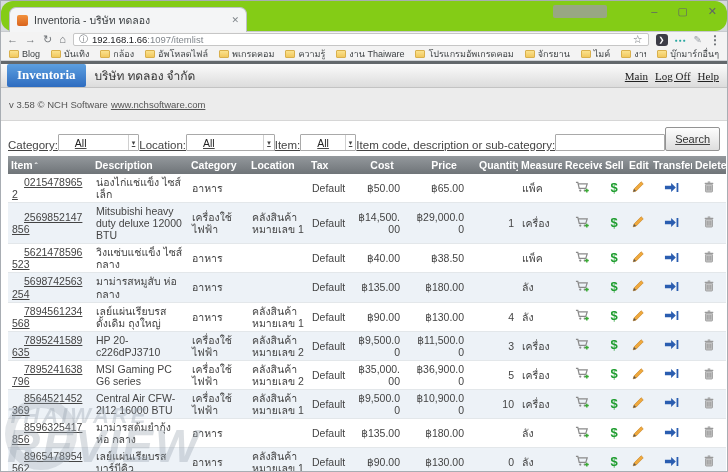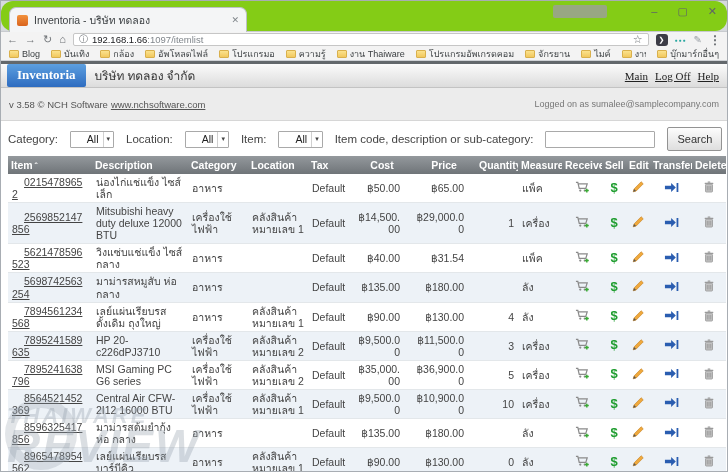--- a/index.html
+++ b/index.html
@@ -62,22 +62,23 @@
   .app-nav { margin-left:auto; margin-right:8px; display:flex; gap:7px; }
   .app-nav a { font-size:11px; color:#222; text-decoration:underline; }
   .sub-bar {
     height:26px; background:#ececec; border-bottom:1px solid #d6d6d6;
     display:flex; align-items:center; justify-content:space-between; padding:16px 8px;
     font-size:9.5px; color:#555;
   }
   .ver-link { text-decoration:underline; color:#555; margin-left:3px; }
   .logged-on { color:#777; font-size:9px; }
   .filter-row {
-    display:flex; align-items:center; padding:6px 7px 5px; font-size:11.5px; color:#444; gap:12px;
+    display:flex; align-items:flex-end; padding:6px 7px 5px; font-size:11.5px; color:#444; gap:0;
     white-space:nowrap;
+    text-decoration:underline;
   }
   .select {
     height:17px; background:#fff; border:1px solid #a9a9a9; border-radius:1px;
     display:flex; align-items:center; font-size:10.5px; color:#222; padding-left:16px;
     justify-content:space-between; cursor:default;
   }
   .sel-arrow { font-size:7px; color:#444; padding:0 3px; border-left:1px solid #d0d0d0; margin-left:4px; height:100%; display:flex; align-items:center; }
   .w-cat { width:88px; } .w-loc { width:96px; } .w-item { width:60px; }
   .search-input { width:110px; height:17px; border:1px solid #a9a9a9; border-radius:1px; font-size:11px; padding:0 3px; }
   .search-btn {
@@ -161,21 +162,21 @@
       <span class="bm">
         <span class="folder"></span>
         <span>กล้อง</span>
       </span>
       <span class="bm">
         <span class="folder"></span>
         <span>อัพโหลดไฟล์</span>
       </span>
       <span class="bm">
         <span class="folder"></span>
-        <span>โปรแกรมอ</span>
+        <span>พเกรดคอม</span>
       </span>
       <span class="bm">
         <span class="folder"></span>
         <span>ความรู้</span>
       </span>
       <span class="bm">
         <span class="folder"></span>
         <span>งาน Thaiware</span>
       </span>
       <span class="bm">
@@ -208,21 +209,20 @@
     <span class="company">บริษัท ทดลอง จำกัด</span>
     <span class="app-nav">
       <a href="#">Main</a>
       <a href="#">Log Off</a>
       <a href="#">Help</a>
     </span>
   </div>
 
   <div class="sub-bar">
     <span><span>v 3.58 © NCH Software</span><a href="#" class="ver-link">www.nchsoftware.com</a></span>
-    <span class="logged-on">Logged on as sumalee@samplecompany.com</span>
   </div>
 
   <div class="filter-row">
     <span>Category:</span>
     <span class="select w-cat">
         <span>All</span>
         <span class="sel-arrow">▾</span>
       </span>
     <span>Location:</span>
     <span class="select w-loc">
@@ -341,21 +341,21 @@
               </svg></span></td>
   </tr>
 
   <tr>
     <td class="c-item"><a href="#">5621478596523</a></td>
     <td>วิงแซ่บแช่แข็ง ไซส์ กลาง</td>
     <td>อาหาร</td>
     <td></td>
     <td>Default</td>
     <td class="c-cost">฿40.00</td>
-    <td class="c-price">฿31.54</td>
+    <td class="c-price">฿38.50</td>
     <td class="c-qty"></td>
     <td>แพ็ค</td>
     <td class="c-icon"><span class="icn"><svg viewBox="0 0 16 16" width="15" height="15">
                 <path d="M1 2.5h2l1.5 6.5h7l1.5-4.8H4" fill="none" stroke="#8a8a8a" stroke-width="1.3"></path>
                 <circle cx="5.6" cy="11.3" r="1.2" fill="#8a8a8a"></circle>
                 <circle cx="10.4" cy="11.3" r="1.2" fill="#8a8a8a"></circle>
                 <path d="M12.6 9.2v4.2M10.5 11.3h4.2" stroke="#3aaa35" stroke-width="1.6"></path>
               </svg></span></td>
     <td class="c-icon"><span class="icn dollar">$</span></td>
     <td class="c-icon"><span class="icn"><svg viewBox="0 0 16 16" width="14" height="14">

